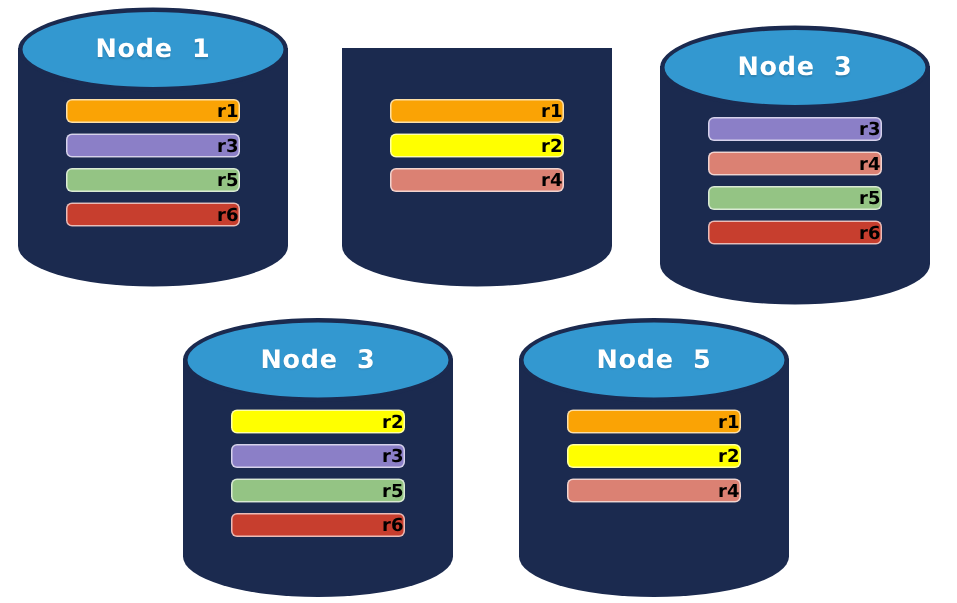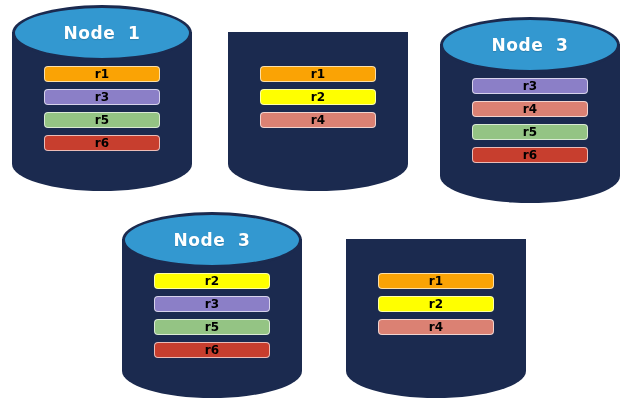--- a/index.html
+++ b/index.html
@@ -66,21 +66,21 @@
     align-items: center;
     gap: 7px;
   }
   .replica-bar {
     width: 116px;
     height: 16px;
     border: 1px solid rgba(255,255,255,0.65);
     border-radius: 4px;
     display: flex;
     align-items: center;
-    justify-content: center;
+    justify-content: flex-end;
   }
   .replica-label {
     font-size: 12px;
     font-weight: bold;
     color: #000000;
     line-height: 1;
   }
 </style>
 </head>
 <body>
@@ -159,20 +159,23 @@
         <div class="replica-bar" style="background: rgb(148, 196, 132);">
         <span class="replica-label" style="color: rgb(0, 0, 0);">r5</span>
       </div>
         <div class="replica-bar" style="background: rgb(199, 62, 46);">
         <span class="replica-label" style="color: rgb(0, 0, 0);">r6</span>
       </div>
       </div>
   </div>
     <div class="node">
     <div class="cyl-body"></div>
+    <div class="cyl-top">
+      <span class="node-title" style="color: rgb(255, 255, 255);">Node  5</span>
+    </div>
     <div class="replica-list">
 
     <div class="replica-bar" style="background: rgb(250, 163, 5);">
         <span class="replica-label" style="color: rgb(0, 0, 0);">r1</span>
       </div>
         <div class="replica-bar" style="background: rgb(255, 255, 0);">
         <span class="replica-label" style="color: rgb(0, 0, 0);">r2</span>
       </div>
         <div class="replica-bar" style="background: rgb(219, 129, 115);">
         <span class="replica-label" style="color: rgb(0, 0, 0);">r4</span>

